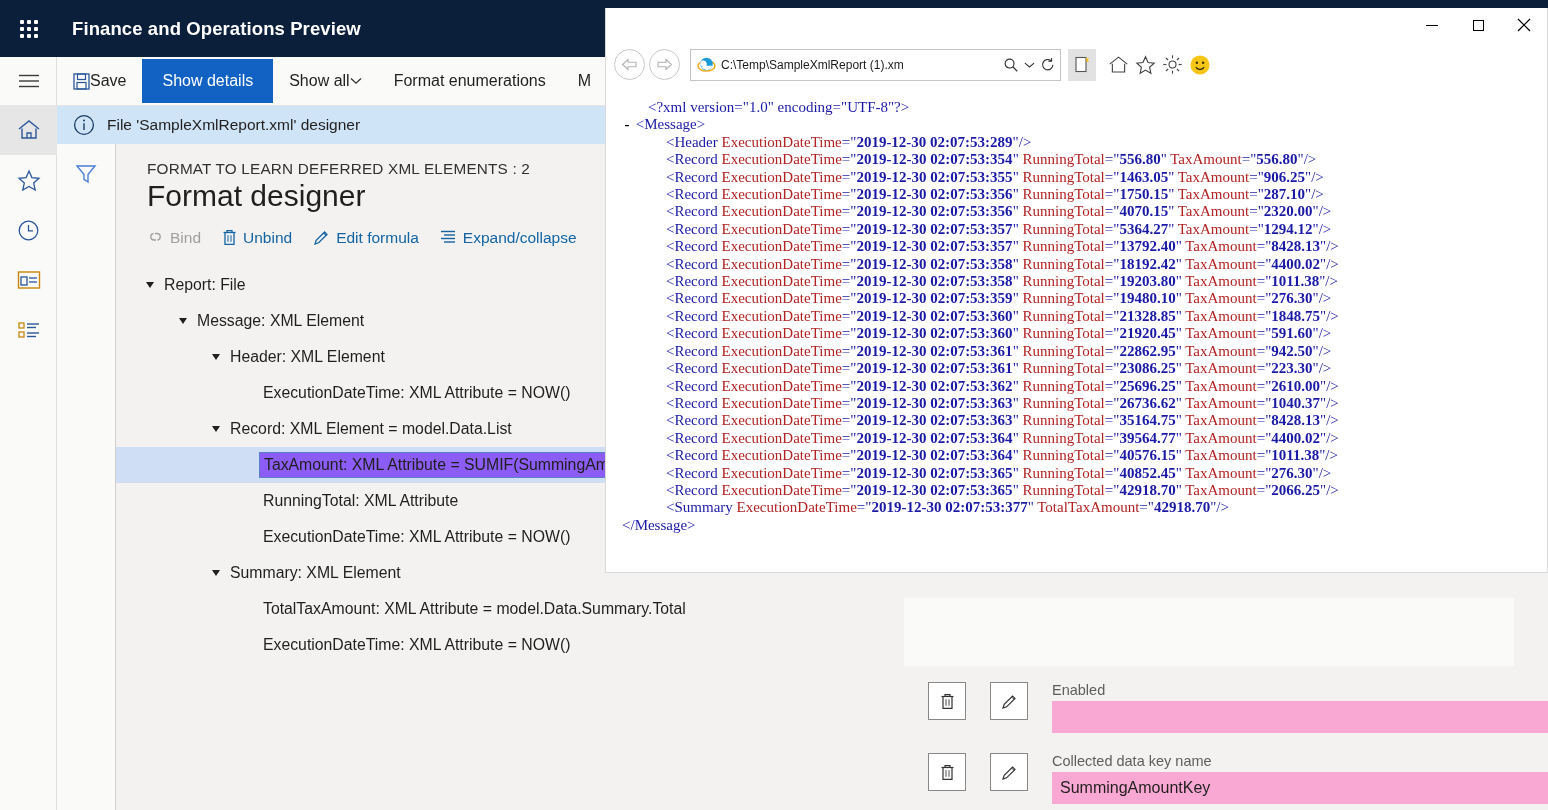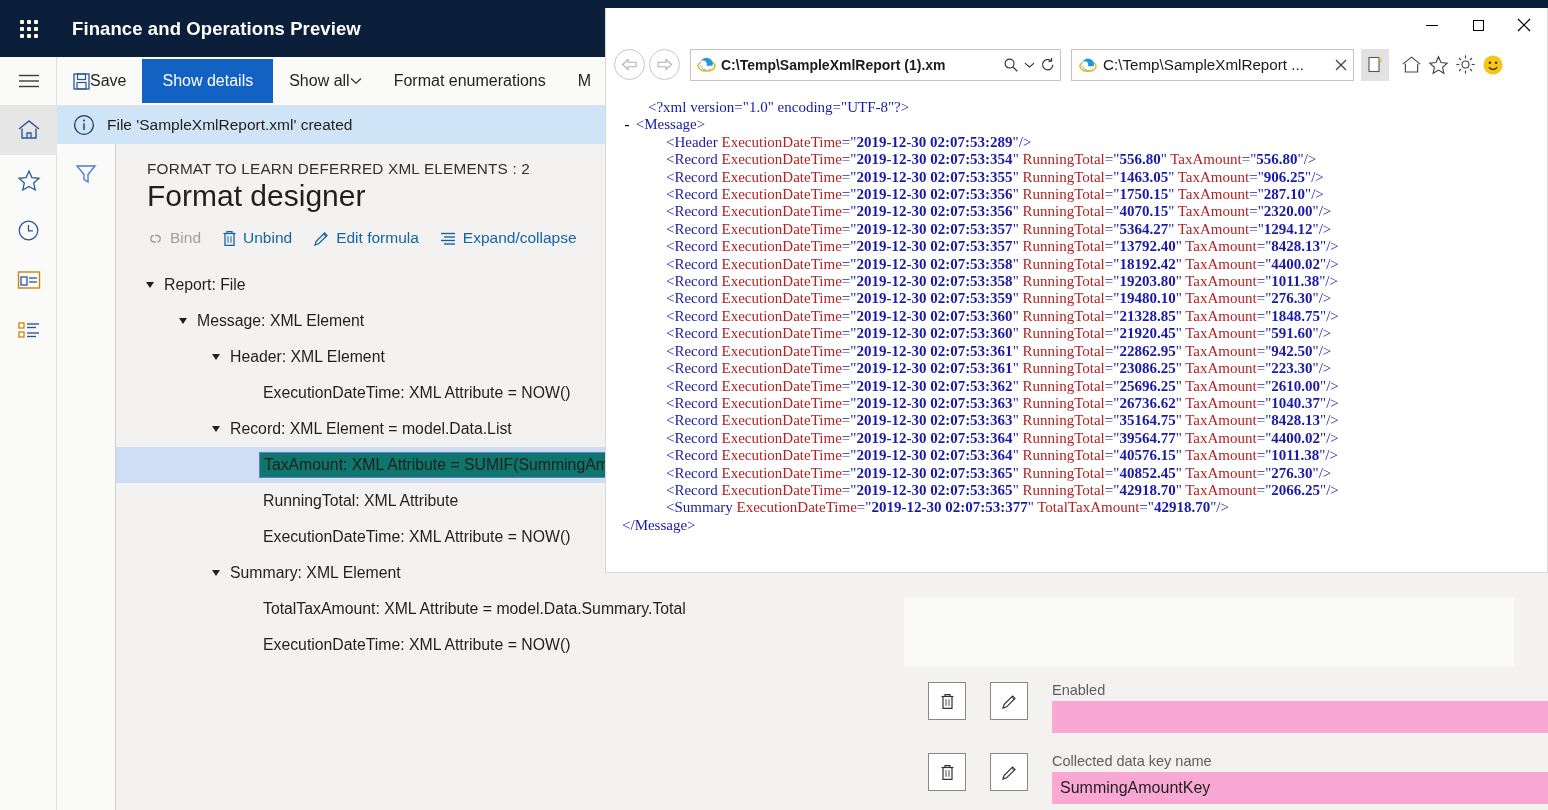--- a/index.html
+++ b/index.html
@@ -89,41 +89,41 @@
     margin: 16px 0 0 31px; font-size: 15.3px; color: #323130;
     letter-spacing: .2px; text-transform: uppercase;
   }
   .page-title {
     margin: 1px 0 0 31px; font-size: 30px; color: #201f1e; font-weight: normal;
   }
   .actions {
     margin: 16px 0 0 31px; display: flex; align-items: center; gap: 21px;
   }
   .act {
-    display: flex; align-items: center; gap: 6px; font-size: 15.5px;
+    display: flex; align-items: flex-start; gap: 6px; font-size: 15.5px;
     color: #1264a3; white-space: nowrap;
   }
   .act.disabled { color: #a19f9d; }
 
   
   .tree { margin-top: 20px; position: relative; }
   .tnode {
     position: relative; height: 36px; display: flex; align-items: center;
     font-size: 15.8px; color: #201f1e; white-space: nowrap;
   }
   .tnode .tw {
     width: 0; height: 0; border-left: 6px solid #201f1e;
     border-top: 4.5px solid transparent; border-bottom: 4.5px solid transparent;
     transform: rotate(90deg); margin-right: 11px; flex: 0 0 auto;
   }
   .tnode .tw.hidden { visibility: hidden; }
   .tnode .tlabel { line-height: 1; }
   .tnode.sel { background: #cfddf5; }
   .tnode.sel .selbox {
-    border: 1px solid #5b7fc7; padding: 4px 6px 5px 4px; background: #0f766e;
+    border: 1px solid #5b7fc7; padding: 4px 6px 5px 4px; background: #8b5cf6;
     margin-left: -4px;
   }
 
   
   .prop-panel { position: absolute; left: 904px; top: 598px; width: 644px; height: 212px; }
   .prop-bigbox {
     position: absolute; left: 0; top: 0; width: 610px; height: 68px;
     background: #fafaf9;
   }
   .prop-row { position: absolute; left: 0; display: flex; align-items: flex-start; gap: 24px; padding-left: 24px; }
@@ -156,21 +156,21 @@
     display: flex; align-items: center; padding-left: 8px; gap: 4px;
   }
   .navcirc {
     width: 31px; height: 31px; border-radius: 50%; border: 1px solid #c8c8c8;
     display: flex; align-items: center; justify-content: center; flex: 0 0 auto;
   }
   .addr {
     height: 32px; width: 371px; border: 1px solid #c4c4c4; background: #fff;
     display: flex; align-items: center; padding: 0 4px 0 6px; gap: 5px; margin-left: 6px;
   }
-  .addr .url { font-size: 14px; color: #1b1b1b; flex: 1; overflow: hidden; white-space: nowrap; font-weight: bold; }
+  .addr .url { font-size: 12px; color: #1b1b1b; flex: 1; overflow: hidden; white-space: nowrap; }
   .ie-tab {
     height: 32px; width: 283px; border: 1px solid #c4c4c4; background: #fff;
     display: flex; align-items: center; padding: 0 6px 0 7px; gap: 6px; margin-left: 6px;
   }
   .ie-tab .ttl { font-size: 15.2px; color: #1b1b1b; flex: 1; overflow: hidden; white-space: nowrap; }
   .newtab {
     width: 28px; height: 32px; background: #e2e2e2;
     display: flex; align-items: center; justify-content: center; margin-left: 3px;
   }
   .ie-tools { display: flex; align-items: center; gap: 6px; margin-left: 8px; }
@@ -290,21 +290,21 @@
         <span>M</span>
       </div>
     </div>
 
     <div class="msgbar">
       <svg width="22" height="22" viewBox="0 0 22 22">
         <circle cx="11" cy="11" r="9.4" fill="none" stroke="#1b3a63" stroke-width="1.3"></circle>
         <circle cx="11" cy="6.4" r="1" fill="#1b3a63"></circle>
         <line x1="11" y1="9.3" x2="11" y2="16" stroke="#1b3a63" stroke-width="1.4"></line>
       </svg>
-      <span class="txt">File 'SampleXmlReport.xml' created</span>
+      <span class="txt">File 'SampleXmlReport.xml' designer</span>
     </div>
 
     <div class="filter-col">
       <svg class="filter-icon" viewBox="0 0 24 24">
         <path d="M3 4 H21 L14 12.6 V20 L10 17.4 V12.6 Z" fill="none" stroke="#4a7fd4" stroke-width="1.4"></path>
       </svg>
     </div>
 
     <div class="content-col">
       <div class="caption">FORMAT TO LEARN DEFERRED XML ELEMENTS : 2</div>
@@ -485,32 +485,20 @@
         </svg>
         <svg width="11" height="8" viewBox="0 0 12 8">
           <path d="M1 2 L6 6.2 L11 2" fill="none" stroke="#333" stroke-width="1.2"></path>
         </svg>
         <svg width="16" height="16" viewBox="0 0 18 18">
           <path d="M14.5 8.8 A5.8 5.8 0 1 1 12.4 4.2" fill="none" stroke="#333" stroke-width="1.3"></path>
           <path d="M13 1 L13 4.6 L9.4 4.6" fill="none" stroke="#333" stroke-width="1.3"></path>
         </svg>
       </div>
 
-      <div class="ie-tab">
-        <svg width="18" height="18" viewBox="0 0 20 20">
-          <ellipse cx="10" cy="11.5" rx="9" ry="5.4" fill="none" stroke="#f0ad20" stroke-width="1.6"></ellipse>
-          <circle cx="10" cy="9.5" r="6.6" fill="#1a9bd7"></circle>
-          <path d="M4.6 12.6 A6.6 6.6 0 0 0 16.4 11.4 L10.2 11.4 L10.2 8.6 A3.4 3.4 0 1 0 6.9 12.6 Z" fill="#fff"></path>
-        </svg>
-        <span class="ttl">C:\Temp\SampleXmlReport ...</span>
-        <svg width="12" height="12" viewBox="0 0 12 12">
-          <line x1="1" y1="1" x2="11" y2="11" stroke="#444" stroke-width="1.2"></line>
-          <line x1="11" y1="1" x2="1" y2="11" stroke="#444" stroke-width="1.2"></line>
-        </svg>
-      </div>
 
       <div class="newtab">
         <svg width="16" height="19" viewBox="0 0 16 19">
           <rect x="2" y="2.5" width="10" height="14" fill="#fff" stroke="#555" stroke-width="1.1"></rect>
           <path d="M11.5 1.5 L13 4 L15 3 L13.6 5.6 L15.5 6.5 L12.6 6.8 Z" fill="#f5b800"></path>
         </svg>
       </div>
 
       <div class="ie-tools">
         <svg width="21" height="20" viewBox="0 0 24 22">

